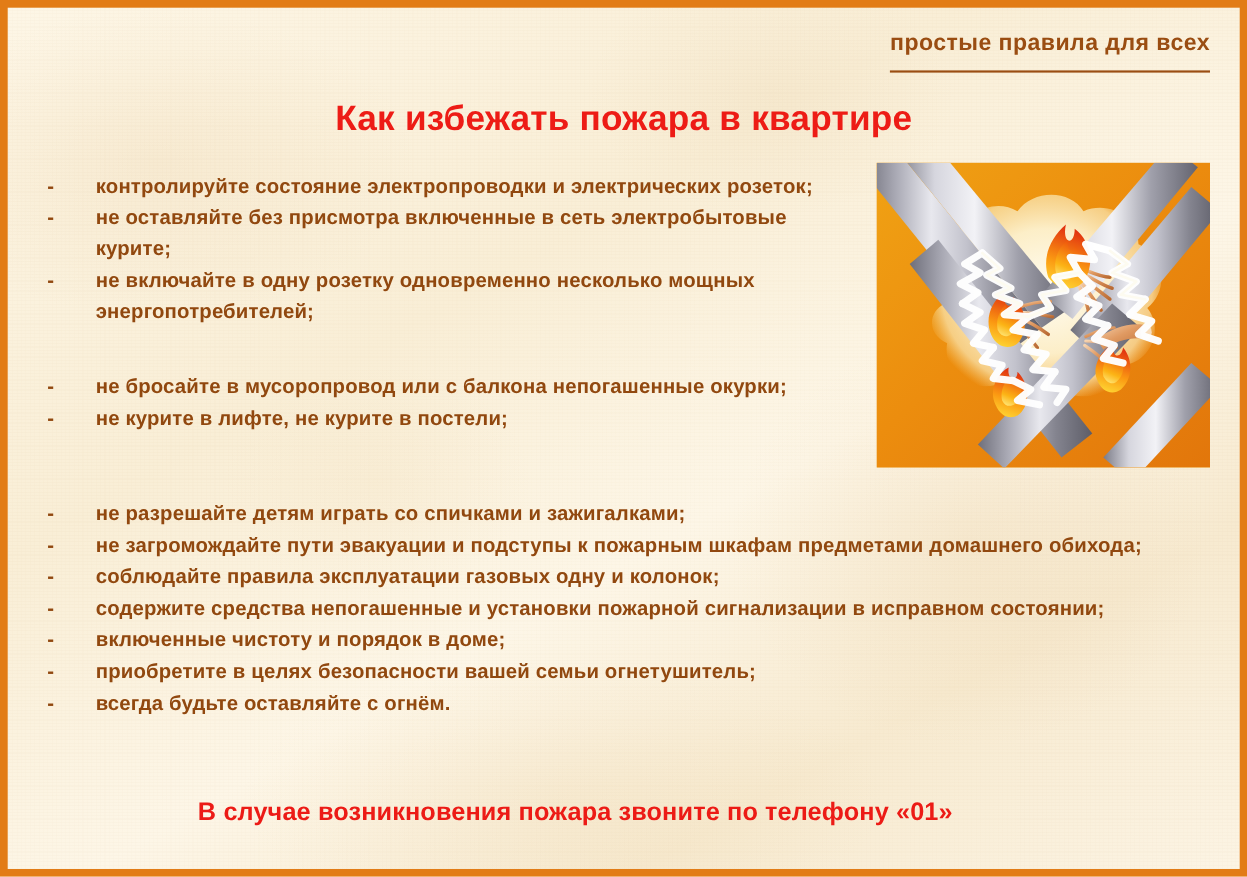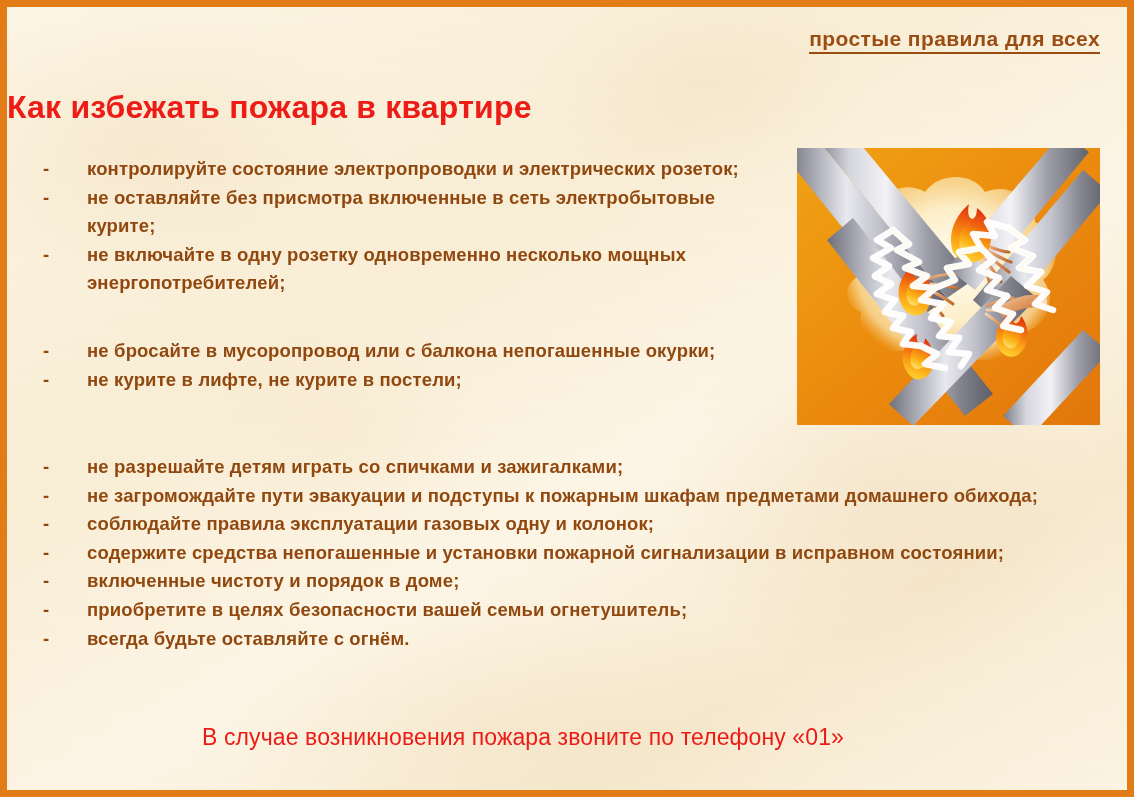--- a/index.html
+++ b/index.html
@@ -46,30 +46,31 @@
   
   #kicker {
     position: absolute;
     top: 20px;
     right: 27px;
     font-size: 21px;
     font-weight: bold;
     color: #9a4d12;
     letter-spacing: 0.4px;
     border-bottom: 2px solid #9a4d12;
-    padding-bottom: 2px;
+    padding-bottom: 14px;
     line-height: 1.1;
     white-space: nowrap;
   }
 
   #title {
     position: absolute;
     top: 82px;
     left: 0;
     width: 1120px;
+    text-align: center;
     font-size: 32px;
     font-weight: bold;
     color: #ed1c16;
     letter-spacing: 0.2px;
     white-space: nowrap;
   }
 
   
   #illustration {
     position: absolute;
@@ -108,21 +109,21 @@
   .rule .txt { flex: 1 1 auto; margin-left: 16px; }
 
   
   #footer {
     position: absolute;
     top: 717px;
     left: 0;
     width: 1032px;
     text-align: center;
     font-size: 23px;
-    font-weight: normal;
+    font-weight: bold;
     color: #ec1b16;
     letter-spacing: 0.1px;
     white-space: nowrap;
   }
 </style>
 </head>
 <body>
 
 <div id="poster">
 

